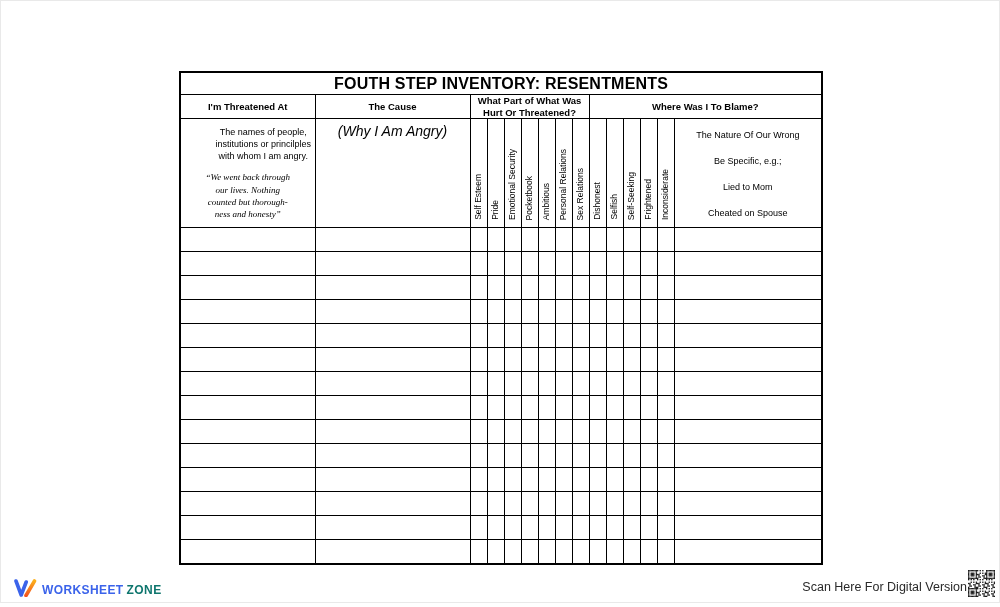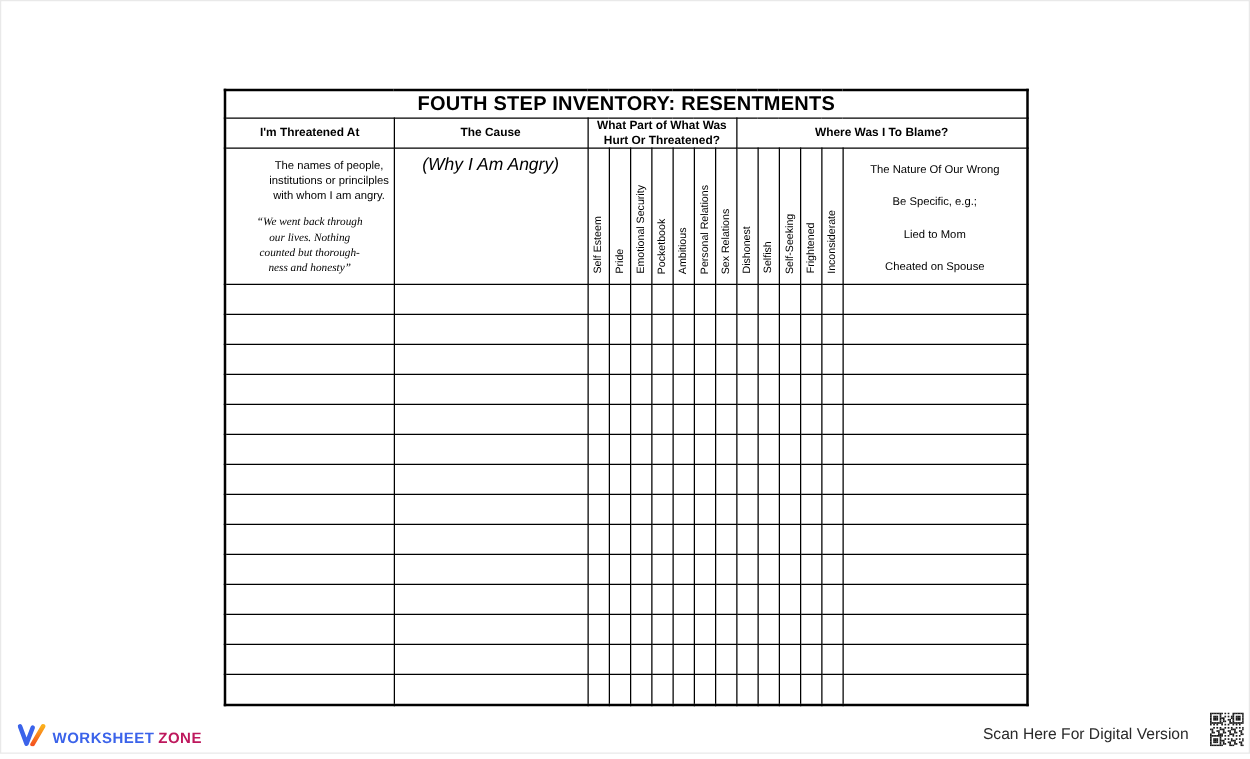--- a/index.html
+++ b/index.html
@@ -55,23 +55,23 @@
     padding-top:3px !important;
   }
   .body-row td{height:23px;background:#ffffff;}
   
   .brand{
     position:absolute;left:13px;bottom:5px;
     display:flex;align-items:flex-end;gap:5px;
   }
   .brand-text{font-size:12px;font-weight:bold;letter-spacing:.4px;display:flex;gap:3px;}
   .brand-blue{color:#3B63EA;}
-  .brand-orange{color:#be185d;}
+  .brand-orange{color:#0f766e;}
   .scan-text{
-    position:absolute;right:48px;bottom:8px;
+    position:absolute;right:32px;bottom:8px;
     font-size:12.5px;color:#2a2a2a;
   }
   .qr{position:absolute;right:4px;bottom:5px;width:27px;height:27px;}
 </style>
 </head>
 <body>
 
 <div class="page">
 
   <table class="worksheet">

